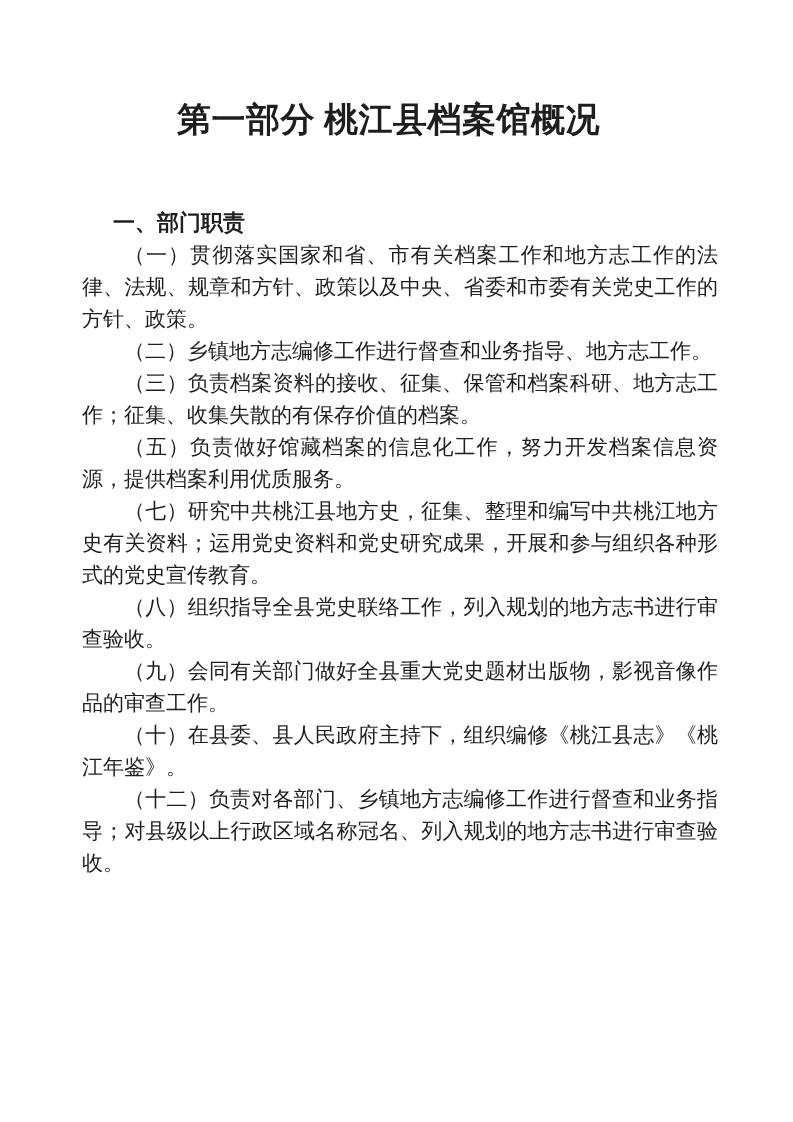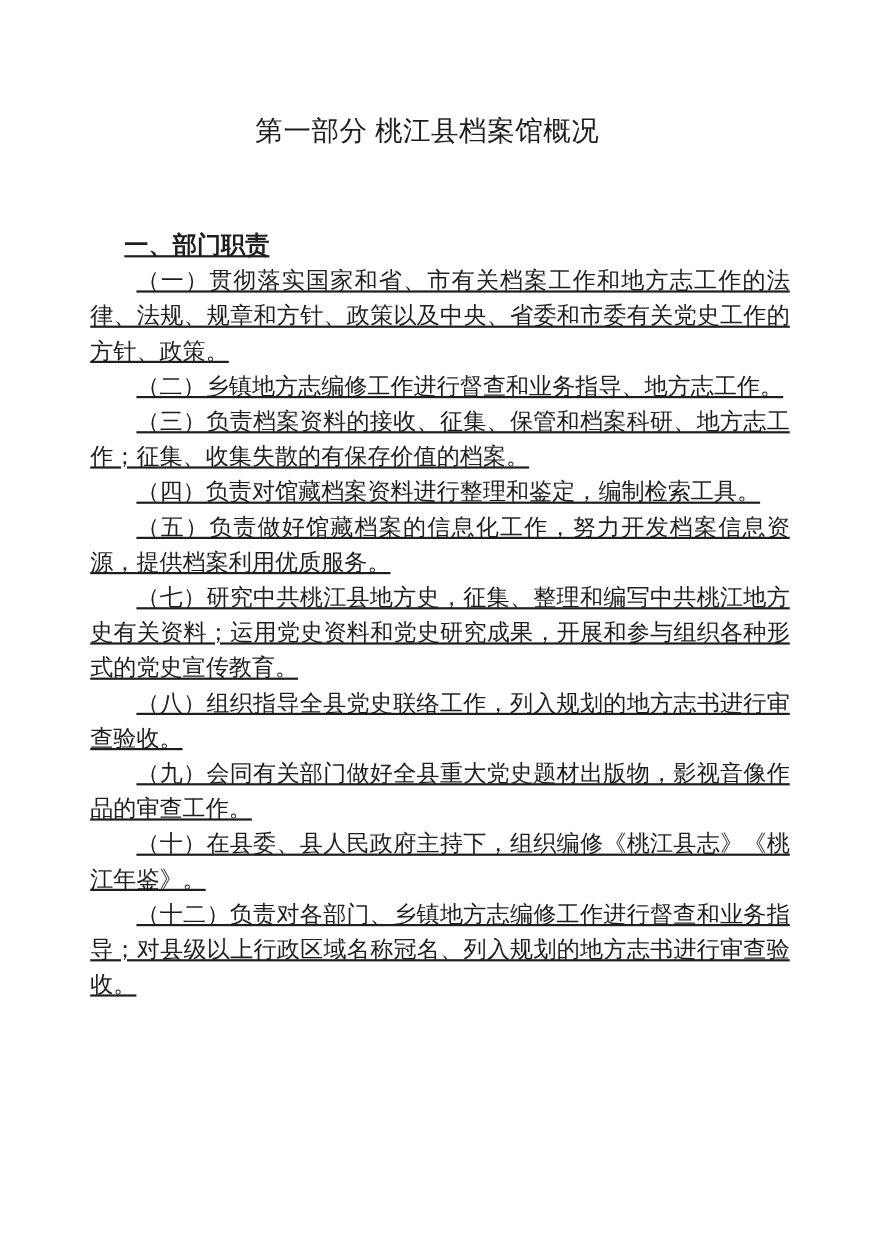--- a/index.html
+++ b/index.html
@@ -13,27 +13,26 @@
     height: 1122px;
     background: #ffffff;
     overflow: hidden;
     color: #1e1e1e;
     font-family: "Liberation Serif", "DejaVu Serif", serif;
     box-sizing: border-box;
   }
   .content {
     padding: 0 75px 0 82px;
     box-sizing: border-box;
-    text-decoration: underline;
   }
   .doc-title {
     margin: 102px 16px 0 0;
-    font-size: 25px;
+    font-size: 34px;
     line-height: 36px;
-    font-weight: 400;
+    font-weight: 700;
     text-align: center;
     letter-spacing: 0.5px;
     white-space: pre;
   }
   .section-heading {
     margin: 69px 0 0 0;
     font-size: 22px;
     line-height: 32px;
     font-weight: 700;
     text-indent: 31px;
@@ -53,21 +52,20 @@
 
 <div class="page">
   <h1 class="doc-title">第一部分 桃江县档案馆概况</h1>
 
   <div class="content">
     <h2 class="section-heading">一、部门职责</h2>
 
     <p class="para">（一）贯彻落实国家和省、市有关档案工作和地方志工作的法律、法规、规章和方针、政策以及中央、省委和市委有关党史工作的方针、政策。</p>
     <p class="para">（二）乡镇地方志编修工作进行督查和业务指导、地方志工作。</p>
     <p class="para">（三）负责档案资料的接收、征集、保管和档案科研、地方志工作；征集、收集失散的有保存价值的档案。</p>
-    <p class="para">（四）负责对馆藏档案资料进行整理和鉴定，编制检索工具。</p>
     <p class="para">（五）负责做好馆藏档案的信息化工作，努力开发档案信息资源，提供档案利用优质服务。</p>
     <p class="para">（七）研究中共桃江县地方史，征集、整理和编写中共桃江地方史有关资料；运用党史资料和党史研究成果，开展和参与组织各种形式的党史宣传教育。</p>
     <p class="para">（八）组织指导全县党史联络工作，列入规划的地方志书进行审查验收。</p>
     <p class="para">（九）会同有关部门做好全县重大党史题材出版物，影视音像作品的审查工作。</p>
     <p class="para">（十）在县委、县人民政府主持下，组织编修《桃江县志》《桃江年鉴》。</p>
     <p class="para">（十二）负责对各部门、乡镇地方志编修工作进行督查和业务指导；对县级以上行政区域名称冠名、列入规划的地方志书进行审查验收。</p>
   </div>
 </div>
 
 </body></html>

